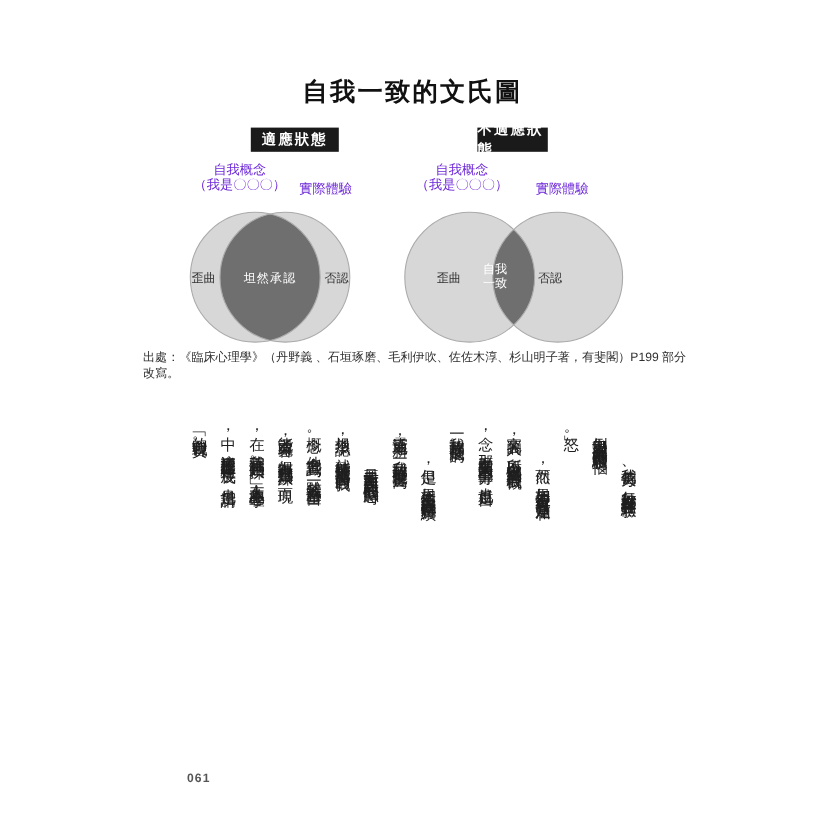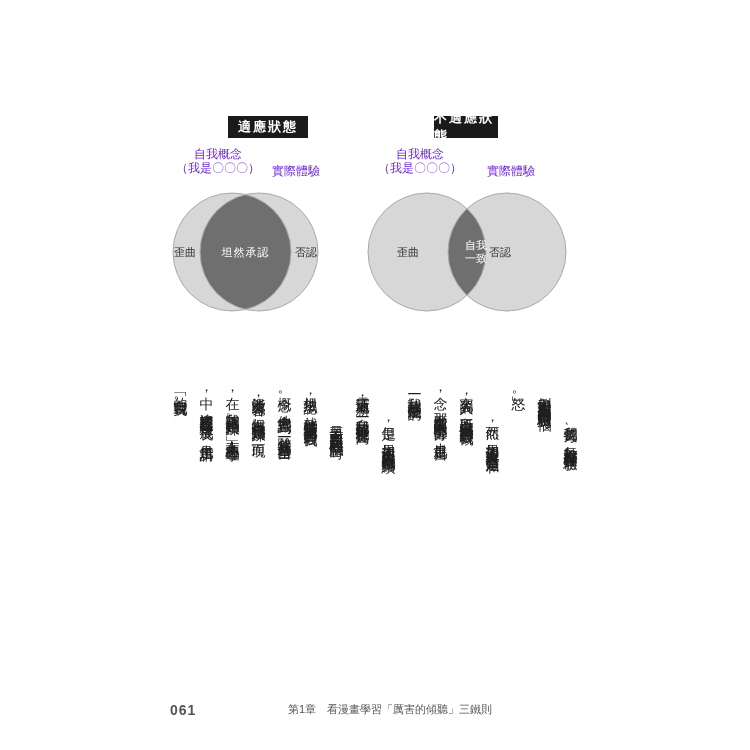--- a/index.html
+++ b/index.html
@@ -54,48 +54,49 @@
   .lens{fill:var(--lens-fill);}
   .vo{fill:none;stroke:var(--circle-stroke);stroke-width:1;}
   .circle-lbl{
     position:absolute;text-align:center;
     font-size:11px;color:#333;white-space:nowrap;
   }
   #l-distort{left:165px;top:245px;width:40px;}
   #l-overlap{left:203px;top:245px;width:85px;color:var(--lens-text);letter-spacing:1px;}
   #l-deny{left:286px;top:245px;width:40px;}
   #r-distort{left:388px;top:245px;width:40px;}
-  #r-overlap{left:456px;top:239px;width:40px;color:var(--lens-text);font-size:11px;line-height:13px;}
+  #r-overlap{left:430px;top:239px;width:40px;color:var(--lens-text);font-size:11px;line-height:13px;}
   #r-deny{left:480px;top:245px;width:40px;}
   .caption{
     position:absolute;left:130px;top:318px;width:510px;
     font-size:11px;line-height:15px;color:#2f2f2f;
   }
   .vtext{
     position:absolute;top:386px;right:167px;height:318px;
     writing-mode:vertical-rl;text-orientation:upright;
     font-size:14px;letter-spacing:1.2px;color:#1f1f1f;
     font-family:"Liberation Serif",serif;
   }
   .vtext .col{line-height:26px;}
   .vtext .col.indent{text-indent:29px;}
   .footer-num{
     position:absolute;left:134px;top:702px;
-    font-size:14px;font-weight:bold;letter-spacing:1px;color:var(--soft-ink);padding-left:36px;
+    font-size:11px;font-weight:bold;letter-spacing:1px;color:var(--soft-ink);padding-left:36px;
   }
   .footer-chapter{
     position:absolute;left:240px;top:702px;width:300px;text-align:center;
     font-size:11px;color:var(--soft-ink);white-space:nowrap;
   }
 </style>
 </head>
 <body>
 
 <div class="page">
 
+  <h1 class="title">自我一致的文氏圖</h1>
 
   <div class="badge badge-left">適應狀態</div>
   <div class="badge badge-right">不適應狀態</div>
 
   <div class="lbl" id="l-sc">自我概念</div>
   <div class="lbl" id="l-scsub">（我是〇〇〇）</div>
   <div class="lbl" id="l-exp">實際體驗</div>
 
   <div class="lbl" id="r-sc">自我概念</div>
   <div class="lbl" id="r-scsub">（我是〇〇〇）</div>
@@ -131,20 +132,24 @@
   <div class="circle-lbl" id="l-overlap">坦然承認</div>
   <div class="circle-lbl" id="l-deny">否認</div>
 
   <div class="circle-lbl" id="r-distort">歪曲</div>
   <div class="circle-lbl" id="r-overlap">
     <div>自我</div>
     <div>一致</div>
   </div>
   <div class="circle-lbl" id="r-deny">否認</div>
 
+  <div class="caption">
+    <div>出處：《臨床心理學》（丹野義 、石垣琢磨、毛利伊吹、佐佐木淳、杉山明子著，有斐閣）P199 部分</div>
+    <div>改寫。</div>
+  </div>
 
   <div class="vtext" id="vtext">
       <div class="col indent">我們每天、每秒都在經歷各種體驗。</div>
       <div class="col">例如上司看到部下的行為時體驗到了「惱</div>
       <div class="col">怒」。</div>
       <div class="col indent">然而，如果這位上司有著「自己是溫和</div>
       <div class="col">寬容的人，所以不會感到惱怒」的自我概</div>
       <div class="col">念，那麼在文氏圖中的重疊部分，也就是自</div>
       <div class="col">我一致的程度是低的。</div>
       <div class="col indent">但是，如果這位上司的自我概念能持續</div>
@@ -152,15 +157,14 @@
       <div class="col indent">只要上司在面對自己內心的「惱怒」時</div>
       <div class="col">坦然承認，就能持續靈活地更新自己的自我</div>
       <div class="col">概念。他會意識到：「雖然我一直希望自己</div>
       <div class="col">能溫柔寬容，但有時也會感到煩躁。而現</div>
       <div class="col">在，我確實正感到煩躁。」在人本主義心理學</div>
       <div class="col">中，這樣的歷程正是一種「成長」，也是所謂</div>
       <div class="col">的「自我實現」。</div>
     </div>
 
   <div class="footer-num">061</div>
-  <div class="footer-chapter">第1章　看漫畫學習「厲害的傾聽」三鐵則</div>
 
 </div>
 
 </body></html>

